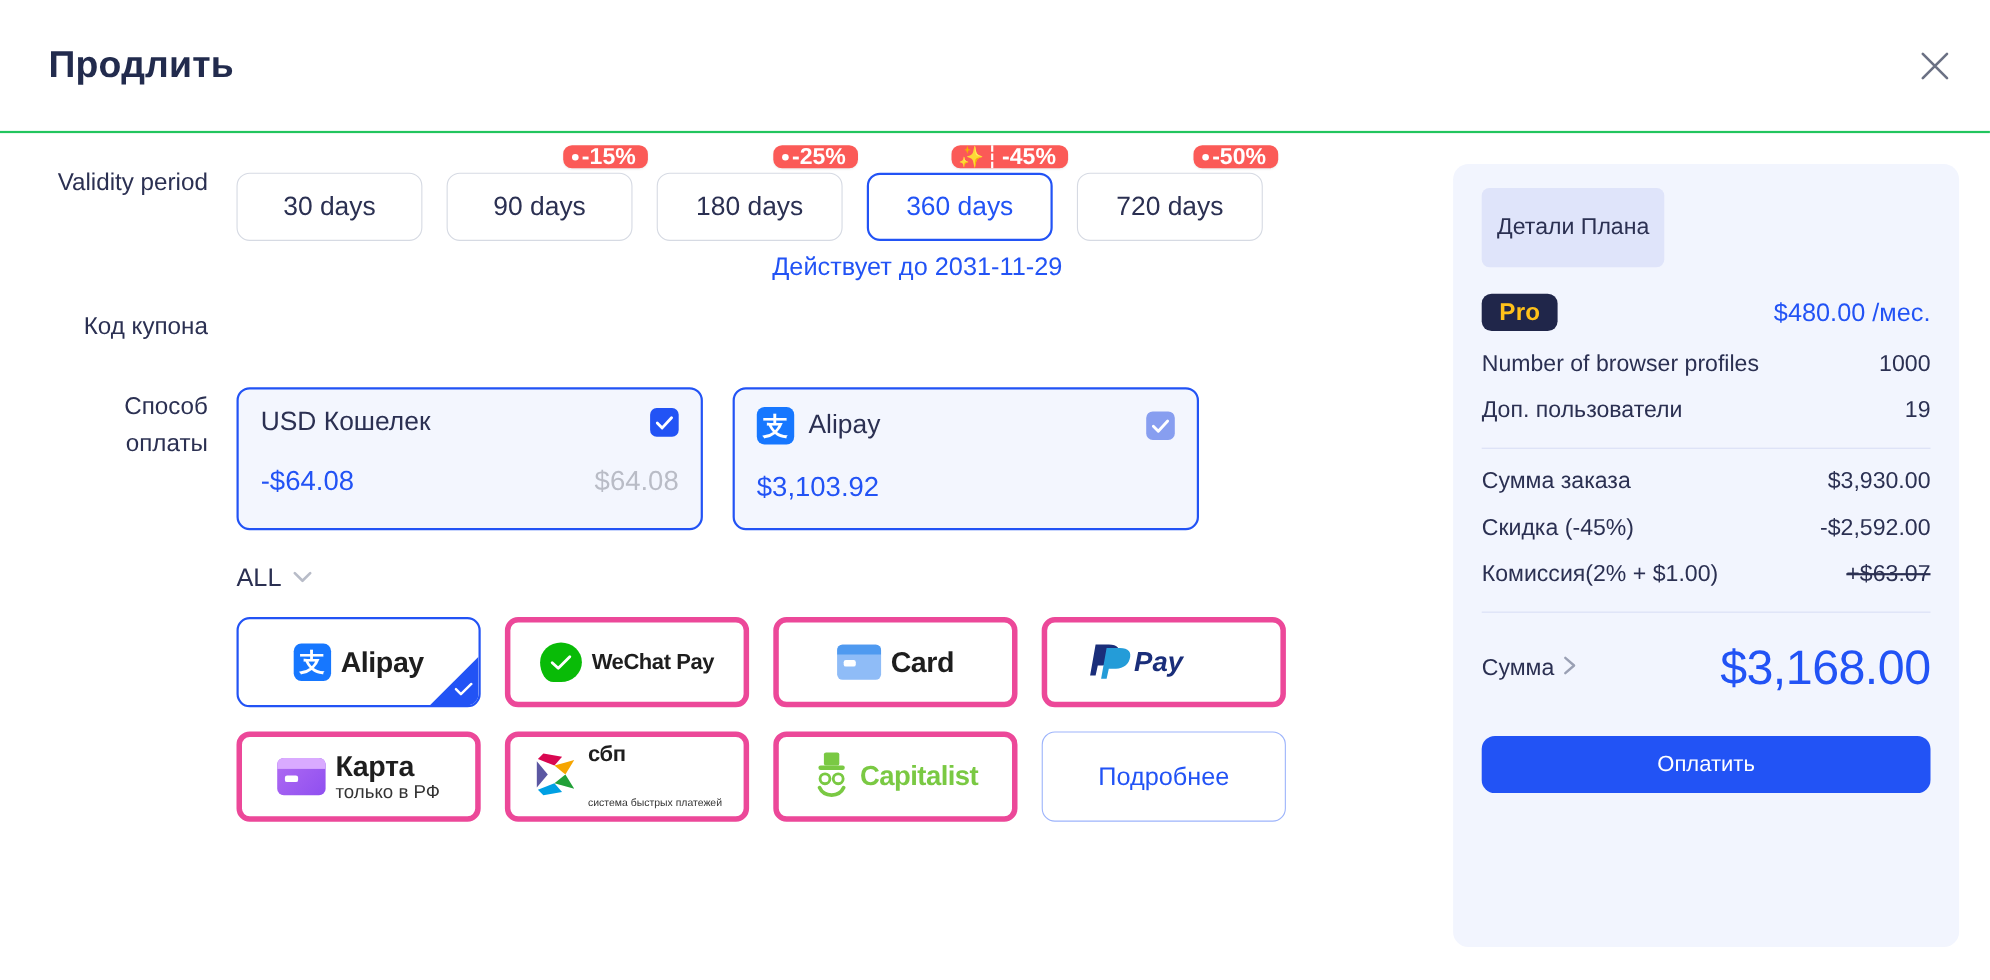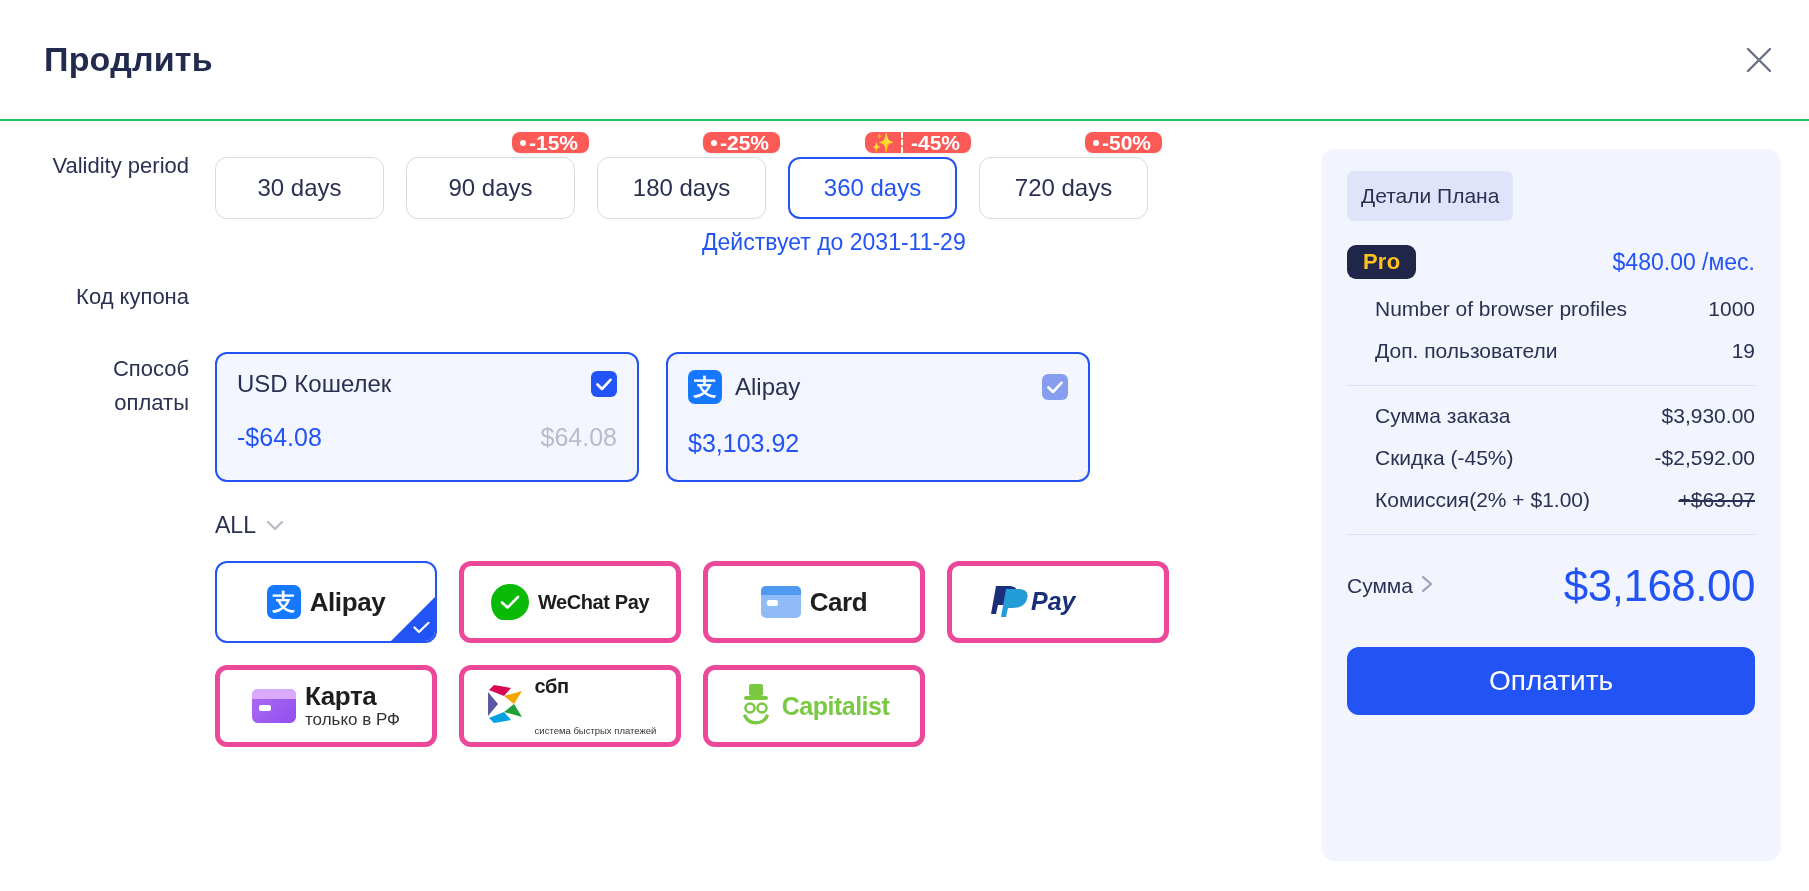--- a/index.html
+++ b/index.html
@@ -150,41 +150,41 @@
   .sbp-sub { font-size: 9.5px; color: #333; }
   .cap-txt { font-size: 25px; font-weight: bold; color: #7ac943; letter-spacing: -.5px; }
 
   
   .panel {
     width: 100%; background: #f2f5fe; border-radius: 14px;
     padding: 22px 26px 26px 26px; height: 712px;
   }
   .chip {
     display: inline-block; background: #dfe4fa; color: #2b3052;
-    font-size: 21px; border-radius: 7px; padding: 13px 14px;
+    font-size: 21px; border-radius: 7px; padding: 24px 14px;
   }
   .plan-row { display: flex; align-items: center; justify-content: space-between; margin-top: 24px; }
   .pro {
     background: #20264a; color: #ffc21a; font-size: 22px; font-weight: bold;
     border-radius: 9px; padding: 4px 16px; letter-spacing: .2px;
   }
   .plan-price { font-size: 23px; color: #2253f5; }
   .ln {
     display: flex; justify-content: space-between; align-items: baseline;
-    font-size: 21px; color: #2b3052; margin-top: 18px; margin-left: 28px;
+    font-size: 21px; color: #2b3052; margin-top: 18px;
   }
   .ln .v { color: #2b3052; }
   .divider { height: 1px; background: #d9dff5; margin: 22px 0 4px 0; }
   .ln.strike .v { text-decoration: line-through; text-decoration-thickness: 1.6px; }
   .total-row { display: flex; align-items: center; justify-content: space-between; margin-top: 26px; }
   .total-lbl { display: flex; align-items: center; gap: 8px; font-size: 21px; color: #2b3052; }
   .total-val { font-size: 44px; color: #2253f5; letter-spacing: -.5px; }
   .paybtn {
-    margin-top: 36px; width: 100%; height: 68px; background: #2253f5; color: #fff;
-    font-size: 28px; border: none; border-radius: 12px; cursor: pointer;
+    margin-top: 36px; width: 100%; height: 52px; background: #2253f5; color: #fff;
+    font-size: 20px; border: none; border-radius: 12px; cursor: pointer;
     font-family: inherit;
   }
 </style>
 </head>
 <body>
 
 <div class="modal">
 
   <div class="hdr">
     <div class="hdr-title">Продлить</div>
@@ -384,20 +384,23 @@
                     <rect x="5" y="15" width="24" height="4" rx="2" fill="#7ac943"></rect>
                     <circle cx="11" cy="27" r="4.5" fill="none" stroke="#7ac943" stroke-width="2.6"></circle>
                     <circle cx="23" cy="27" r="4.5" fill="none" stroke="#7ac943" stroke-width="2.6"></circle>
                     <path d="M6 35 C10 44 24 44 28 35" fill="none" stroke="#7ac943" stroke-width="3.4" stroke-linecap="round"></path>
                   </svg>
                 </span>
                 <span class="cap-txt">Capitalist</span>
               </div>
             </div>
 
+            <div class="logo more">
+              <span>Подробнее</span>
+            </div>
 
           </div>
         </div>
       </div>
     </div>
 
     <div class="right">
       <div class="panel">
 
         <div class="chip">Детали Плана</div>

